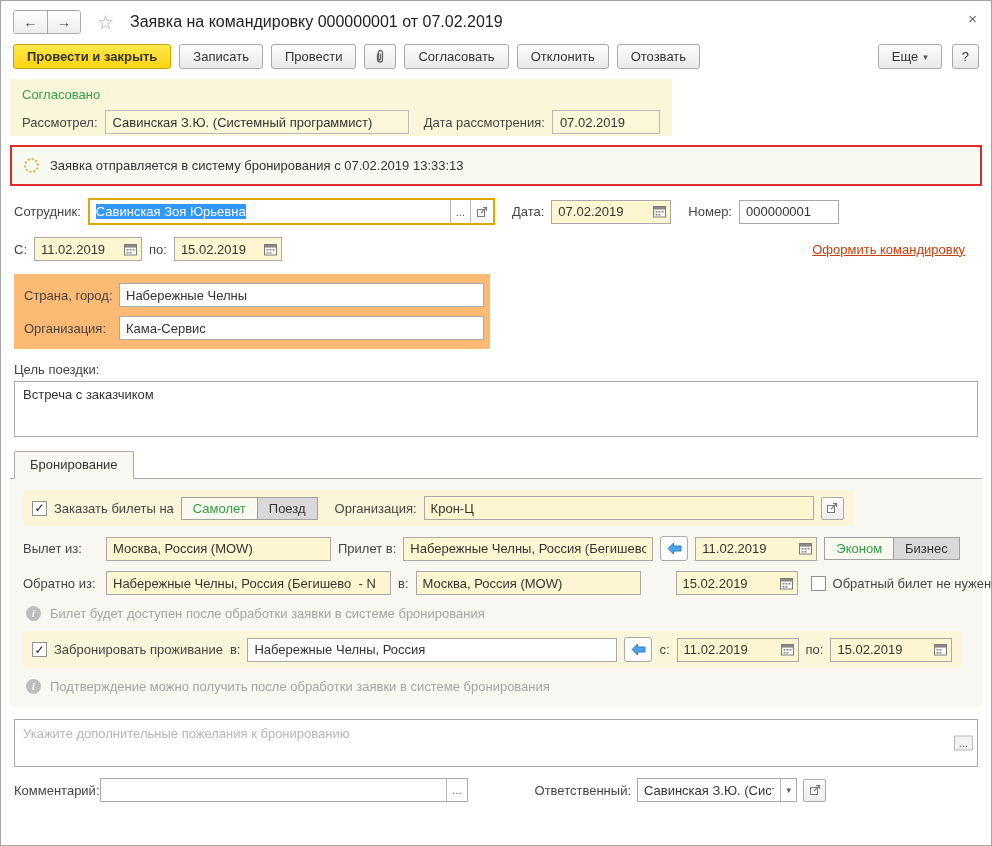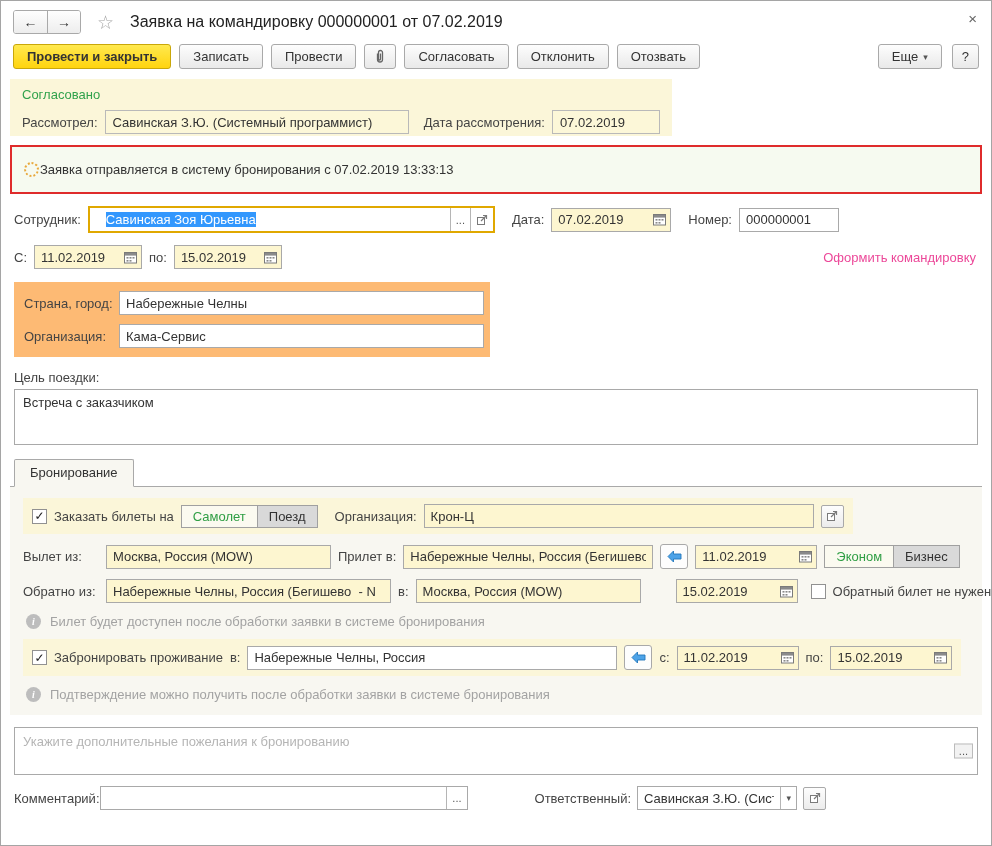--- a/index.html
+++ b/index.html
@@ -24,35 +24,35 @@
 .dd{font-size:9px;color:#555}
 
 
 .approval{background:#fbf6d9;margin:0 9px;padding:8px 12px 2px;width:662px}
 .approval-status{color:#31a24c;margin-bottom:8px}
 .lbl{color:#444;white-space:nowrap}
 .hrow{display:flex;align-items:center;gap:7px}
 .field{border:1px solid #b9b9b9;background:#fcf7d8;height:24px;display:flex;align-items:center;padding:0 7px;overflow:hidden;white-space:nowrap}
 
 
-.notify{margin:9px 9px 0;border:2px solid #df2b2b;background:#f6faf0;display:flex;align-items:center;gap:1px;padding:0 12px;height:49px}
+.notify{margin:9px 9px 0;border:2px solid #df2b2b;background:#f6faf0;display:flex;align-items:center;gap:11px;padding:0 12px;height:41px}
 .spinner{width:15px;height:15px;border-radius:50%;border:2px dotted #e8a83c;animation:spin 1.4s linear infinite;flex:none}
 @keyframes spin{to{transform:rotate(360deg)}}
 
 
 .row{display:flex;align-items:center;padding:0 13px;margin-top:12px;gap:7px}
 .inp{border:1px solid #a9a9a9;background:#fff;height:24px;display:flex;align-items:center;overflow:hidden;flex:none}
 .inp input{border:0;outline:0;background:transparent;font:inherit;color:#333;padding:0 6px;width:100%;min-width:0}
 .cream{background:#fdf6d0}
 .calbtn{flex:none;display:flex;align-items:center;justify-content:center;width:21px;height:100%;cursor:pointer}
 .tail{flex:none;display:flex;align-items:center;justify-content:center;height:100%;padding:0 5px;border-left:1px solid #b5b5b5;color:#555;font-size:11px;cursor:pointer;background:#fff}
 .emp-wrap{border:2px solid #e0a800;display:flex;align-items:center;height:27px;background:#fff;flex:none}
-.emp-text{padding:0 16px;white-space:nowrap;width:360px;overflow:hidden}
+.emp-text{padding:0 6px;white-space:nowrap;width:360px;overflow:hidden}
 .sel{background:#3297fd;color:#fff}
-.link{color:#ec4899;cursor:pointer;margin-left:auto;margin-right:2px}
+.link{color:#c2410c;text-decoration:underline;cursor:pointer;margin-left:auto;margin-right:13px}
 
 
 .yblock{background:#fdba74;margin:13px 13px 0;padding:9px 10px;width:476px}
 .yrow{display:flex;align-items:center;gap:7px}
 .yrow+.yrow{margin-top:9px}
 
 .purpose{width:calc(100% - 26px);margin:4px 13px 0;height:56px;border:1px solid #a9a9a9;font:inherit;color:#333;padding:5px 8px;resize:none;display:block;background:#fff}
 
 
 .tabs{display:flex;margin:14px 0 0 13px;position:relative;z-index:2}

